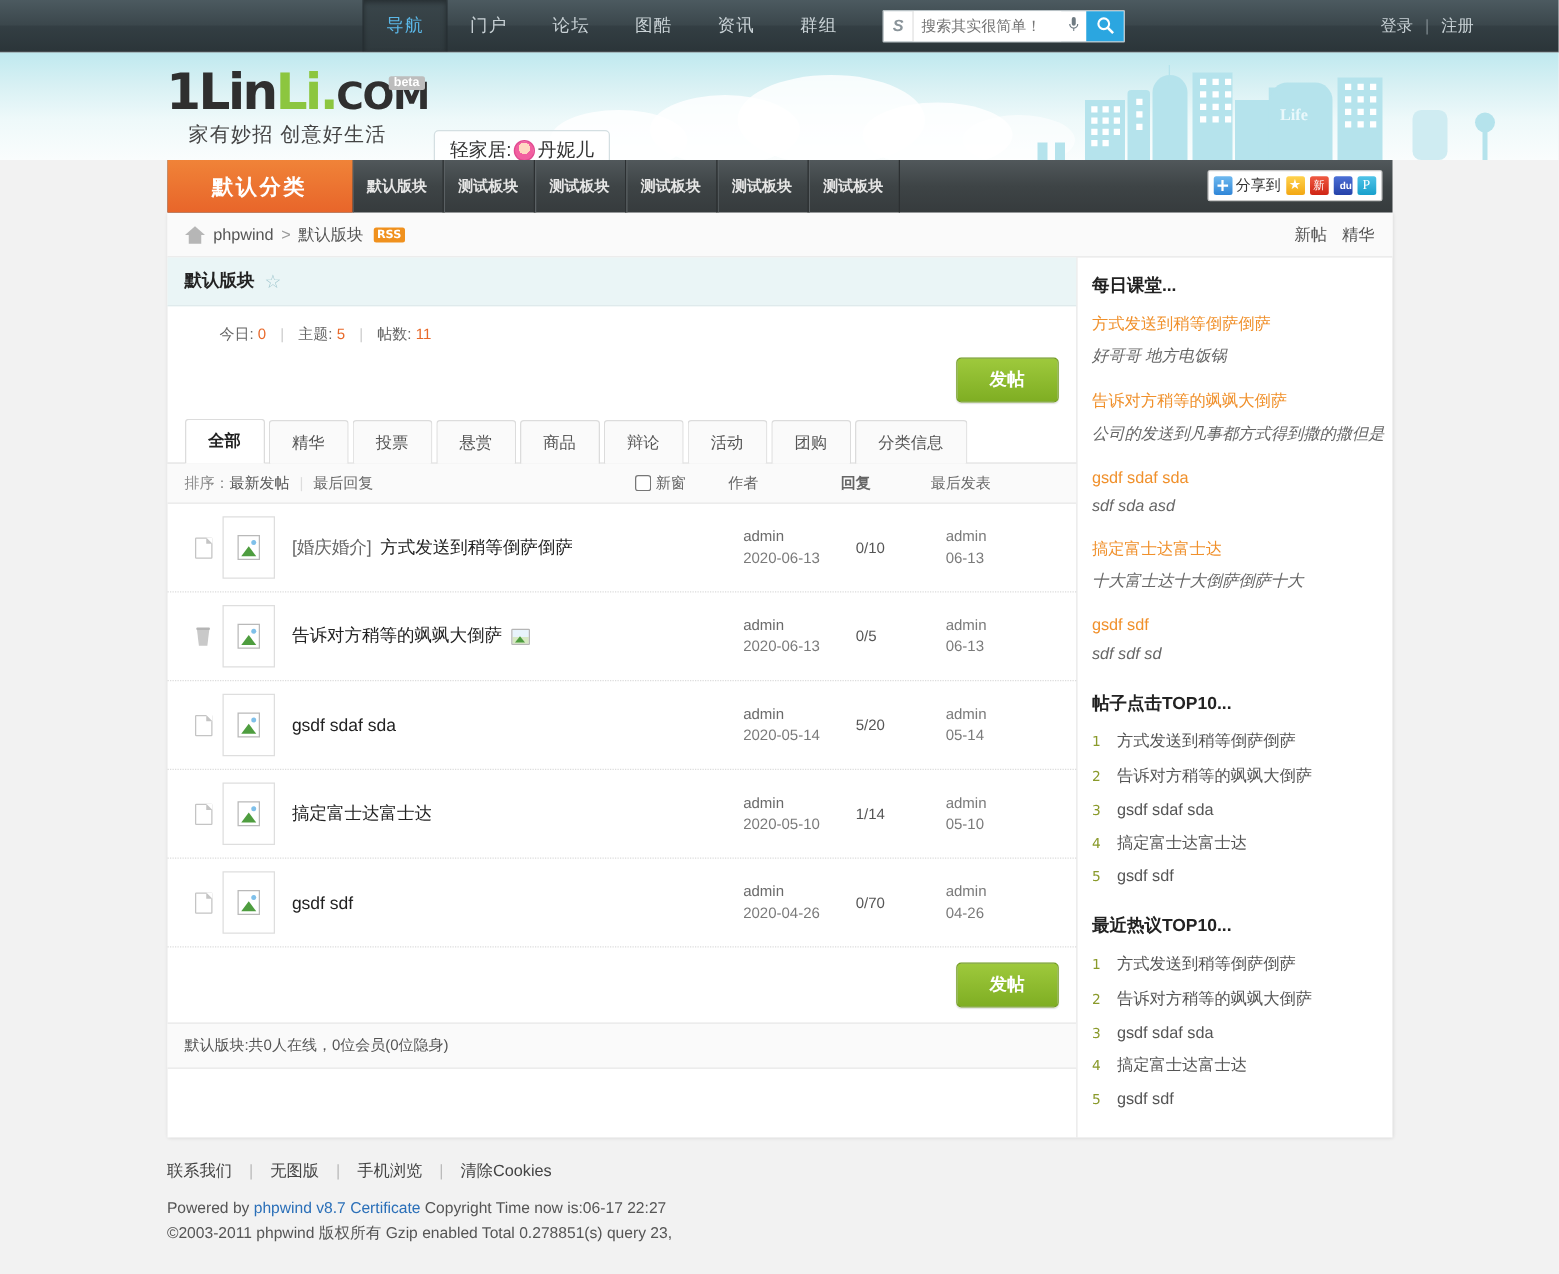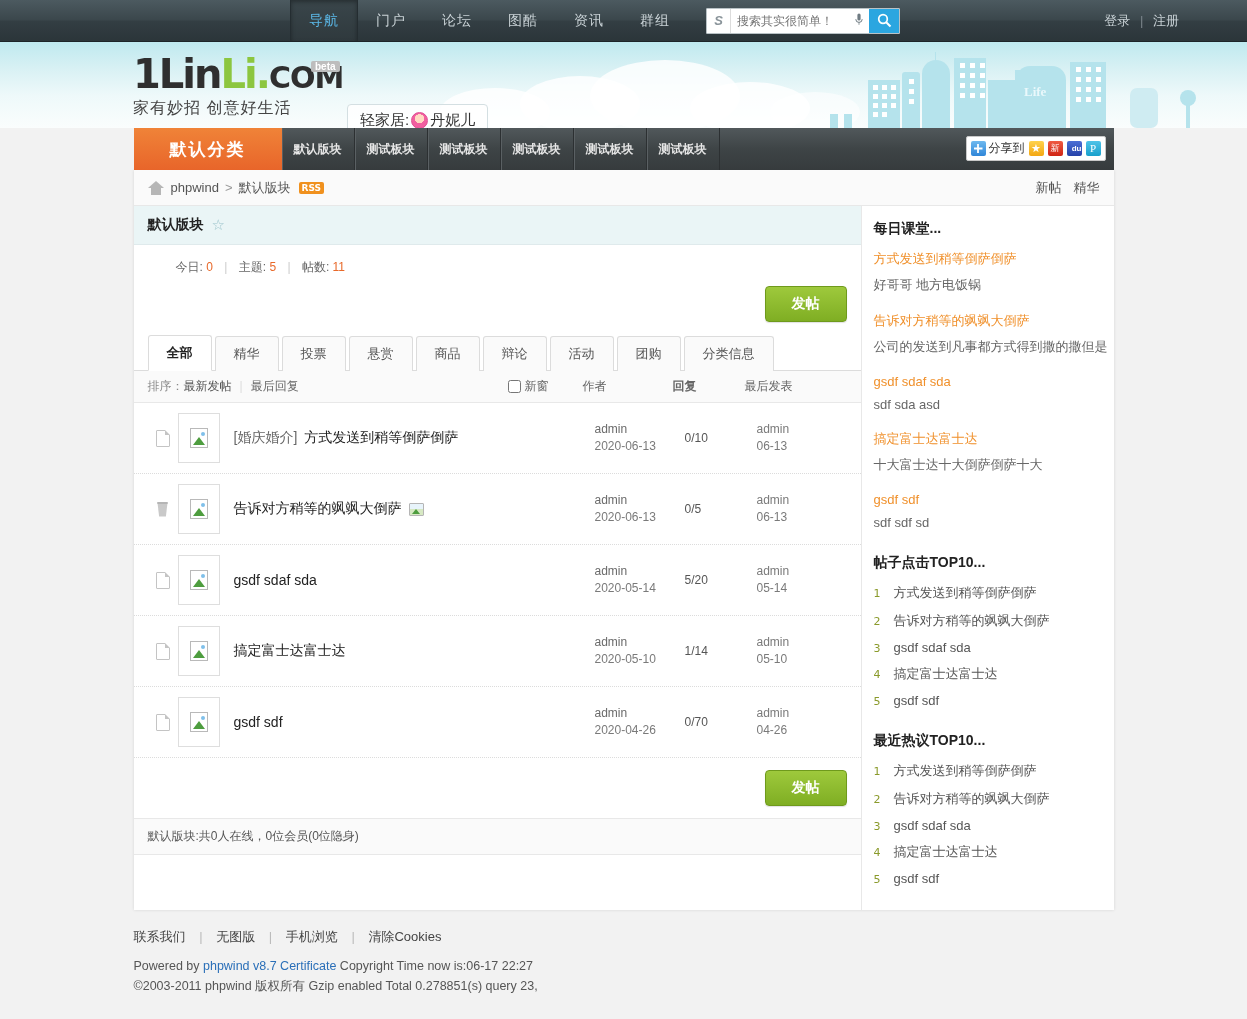--- a/index.html
+++ b/index.html
@@ -92,21 +92,21 @@
   .logo-lin { color: #2f2f2f; }
   .logo-green { color: #8cc63f; }
   .logo-dot { color: #8cc63f; }
   .logo-com { color: #2f2f2f; font-size: 30px; letter-spacing: -1px; }
   .logo-beta {
     position: absolute; left: 178px; top: 7px;
     background: #bdbdbd; color: #fff; font-size: 10px;
     padding: 0px 4px; border-radius: 2px; font-weight: bold;
   }
   .logo-sub {
-    color: #444; font-size: 16px; text-align: left;
+    color: #444; font-size: 16px; text-align: center;
     margin-top: 0px; letter-spacing: 1px; width: 194px;
   }
   .tagline {
     position: absolute; left: 347px; top: 62px;
     background: rgba(255,255,255,.8);
     border: 1px solid #d4dfe2;
     border-radius: 4px;
     padding: 6px 12px;
     font-size: 15px; color: #333;
     display: flex; align-items: center; gap: 2px;
@@ -318,21 +318,21 @@
   .online-bar {
     background: #fafafa; border-top: 1px solid #e8e8e8; border-bottom: 1px solid #e8e8e8;
     padding: 9px 14px; font-size: 12px; color: #555;
   }
 
   
   .side-h { font-size: 14px; font-weight: bold; color: #222; margin-bottom: 12px; }
   .side-block { margin-bottom: 24px; }
   .side-item { margin-bottom: 18px; }
   .side-item-title { color: #f0902b; font-size: 13px; margin-bottom: 8px; }
-  .side-item-desc { color: #666; font-size: 13px; }
+  .side-item-desc { color: #666; font-size: 13px; font-style: italic; }
   .rank-list { list-style: none; margin: 0; padding: 0; }
   .rank-li { display: flex; align-items: baseline; gap: 10px; margin-bottom: 10px; }
   .rank-no { color: #8a9a2b; font-size: 11px; width: 10px; font-family: "DejaVu Sans", sans-serif; }
   .rank-tx { color: #555; font-size: 13px; }
 
   
   .footer { width: 980px; margin: 0 auto; padding: 18px 0 20px; }
   .footer-links { font-size: 13px; color: #444; margin-bottom: 10px; }
   .footer-links .fsep { color: #bbb; margin: 0 10px; }
   .footer-text { font-size: 12.5px; color: #555; line-height: 20px; }

